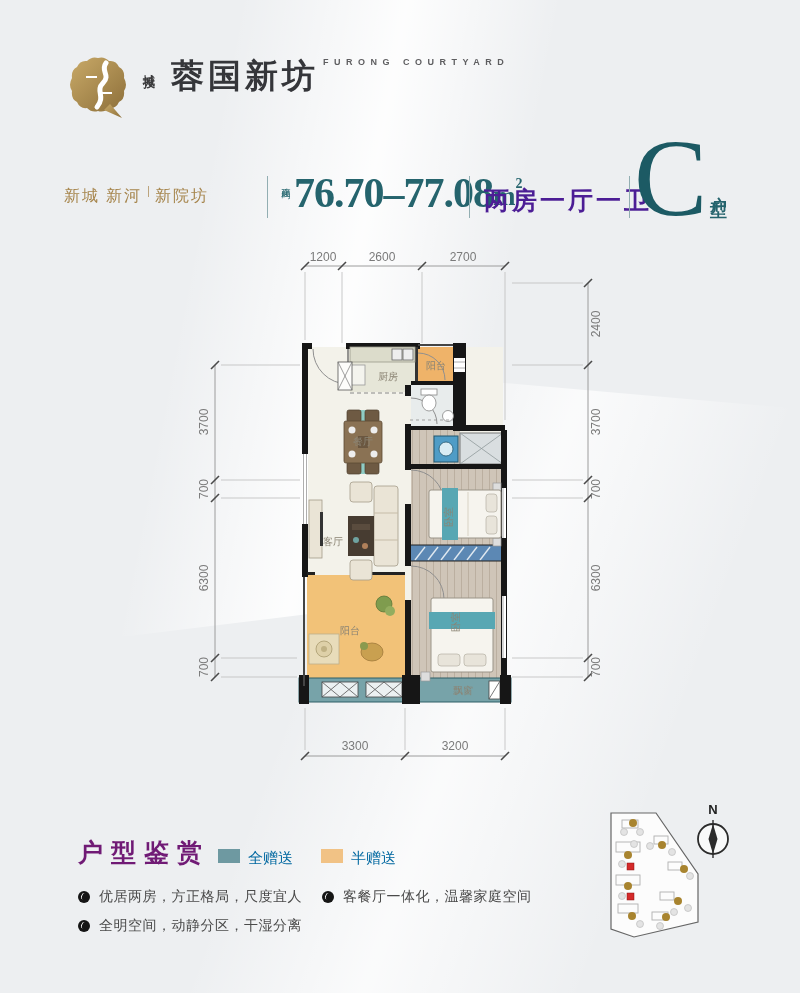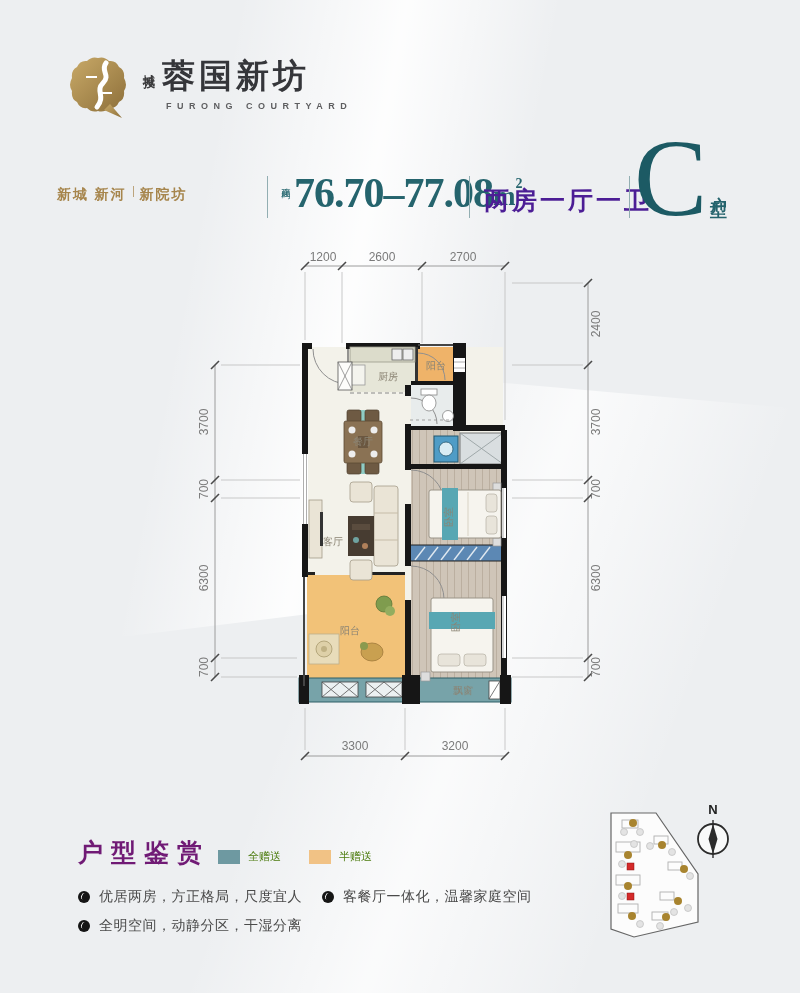--- a/index.html
+++ b/index.html
@@ -8,27 +8,27 @@
   .streak{position:absolute;pointer-events:none;}
   #s1{left:-150px;top:-120px;width:1100px;height:720px;transform:rotate(-7deg);
       background:linear-gradient(108deg,rgba(255,255,255,0) 34%,rgba(255,255,255,.9) 47%,rgba(255,255,255,0) 59%);}
   #s2{left:-120px;top:380px;width:1150px;height:720px;transform:rotate(5deg);
       background:linear-gradient(285deg,rgba(255,255,255,0) 34%,rgba(255,255,255,.75) 50%,rgba(255,255,255,0) 63%);}
 
   
   #logo{position:absolute;left:70px;top:54px;display:flex;}
   #brand-small{writing-mode:vertical-rl;text-orientation:upright;font-size:12px;color:#3b3b3d;
       letter-spacing:3px;margin:10px 0 0 14px;height:46px;font-weight:700;}
-  #brand-col{display:flex;flex-direction:column;margin-left:5px;}
+  #brand-col{display:flex;flex-direction:row;margin-left:14px;}
   #brand{font-family:"Liberation Serif",serif;font-size:33px;font-weight:700;color:#35363a;letter-spacing:4px;line-height:44px;}
   #brand-en{font-size:9px;color:#5e5e60;letter-spacing:5.5px;margin:3px 0 0 4px;font-weight:700;text-align:center;}
 
   
-  #location{position:absolute;left:57px;top:186px;font-family:"Liberation Serif",serif;font-weight:700;
-      font-size:14px;color:#a6854c;letter-spacing:2px;}
+  #location{position:absolute;left:64px;top:186px;font-family:"Liberation Serif",serif;font-weight:400;
+      font-size:16px;color:#a6854c;letter-spacing:2px;}
   .loc-sep{display:inline-block;width:1px;height:11px;background:#a6854c;margin:0 6px;vertical-align:top;opacity:.7;}
   .hdr-sep{position:absolute;width:1px;background:#92aeb2;top:176px;height:42px;}
   #sep1{left:267px}#sep2{left:469px}#sep3{left:629px}
   #area{position:absolute;left:281px;top:168px;display:flex;color:#25646d;}
   #area-label{writing-mode:vertical-rl;text-orientation:upright;font-size:9px;line-height:10px;
       letter-spacing:1px;margin-top:13px;color:#2a6a72;}
   #area-value{font-family:"Liberation Serif",serif;font-weight:700;font-size:42px;line-height:50px;letter-spacing:-1px;margin-left:3px;}
   #area-unit{font-family:"Liberation Serif",serif;font-weight:700;font-size:27px;margin-top:13px;}
   #area-exp{font-family:"Liberation Serif",serif;font-weight:700;font-size:14px;margin-top:8px;}
   #layout-text{position:absolute;left:484px;top:184px;font-family:"Liberation Serif",serif;font-weight:700;
@@ -46,21 +46,21 @@
   .tick{stroke:#4a4a4a;stroke-width:1.6;}
   .dimtxt{fill:#7a7a7a;font-size:12px;font-family:"Liberation Sans",sans-serif;text-anchor:middle;}
   .wall{fill:#161616;}
   .rmlbl{fill:#8b8474;font-size:10px;font-family:"Liberation Sans",sans-serif;text-anchor:middle;}
   .door{stroke:#8f8f8f;stroke-width:1;fill:none;}
   .furn{fill:#eae4d6;stroke:#a49c8a;stroke-width:.8;}
 
   
   #gallery-title{position:absolute;left:78px;top:836px;font-family:"Liberation Serif",serif;font-weight:700;
       font-size:25px;letter-spacing:8px;color:#701a75;}
-  #legend{position:absolute;left:218px;top:849px;display:flex;align-items:flex-end;font-size:11px;color:#4d7c0f;}
+  #legend{position:absolute;left:218px;top:849px;display:flex;align-items:flex-start;font-size:15px;color:#0369a1;}
   .sw{width:22px;height:14px;margin-right:8px;}
   #sw-full{background:#6e99a1;}
   #sw-half{background:#f1c285;margin-left:28px;}
   #features{position:absolute;left:78px;top:882px;display:grid;grid-template-rows:29px 29px;
       grid-auto-flow:column;grid-auto-columns:244px auto;}
   .feat{display:flex;align-items:center;font-size:14px;color:#4a4a4a;letter-spacing:.5px;}
   .bdot{width:12px;height:12px;border-radius:50%;background:#151515;margin-right:9px;position:relative;flex:none;}
   .bdot::after{content:"";position:absolute;left:3px;top:2px;width:5px;height:7px;
       border-left:1.6px solid #fff;border-radius:50%;transform:rotate(18deg);}
 </style>

